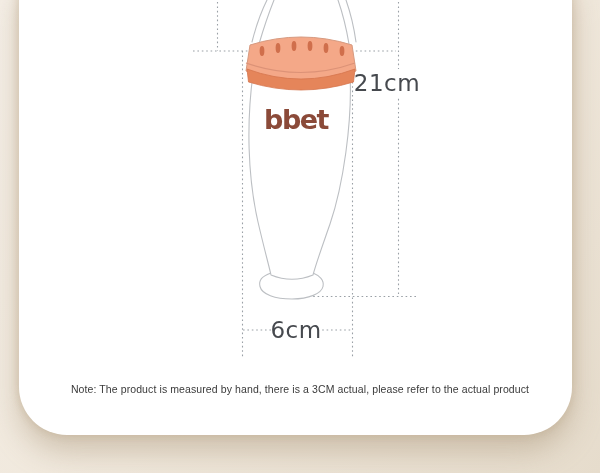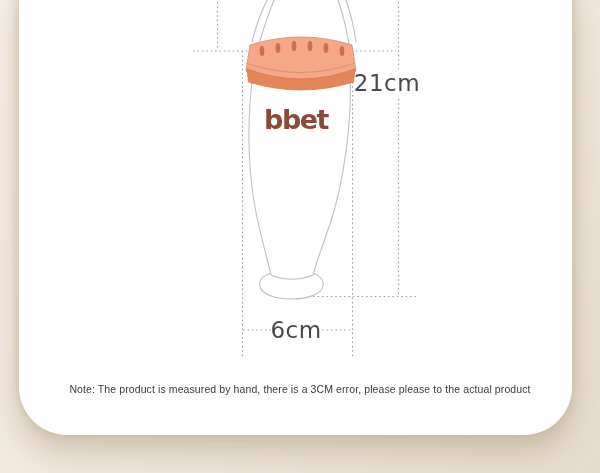--- a/index.html
+++ b/index.html
@@ -117,13 +117,13 @@
 
   <g>
     <rect x="358" y="69" width="58" height="27" fill="#ffffff"></rect>
     <text class="dim-label" x="387" y="91" text-anchor="middle" fill="#46494e">21cm</text>
 
     <rect x="271" y="314" width="50" height="27" fill="#ffffff"></rect>
     <text class="dim-label" x="296" y="338" text-anchor="middle" fill="#46494e">6cm</text>
   </g>
 </svg>
 
-<div class="note">Note: The product is measured by hand, there is a 3CM error, please please to the actual product</div>
+<div class="note">Note: The product is measured by hand, there is a 3CM actual, please refer to the actual product</div>
 
 </body></html>

